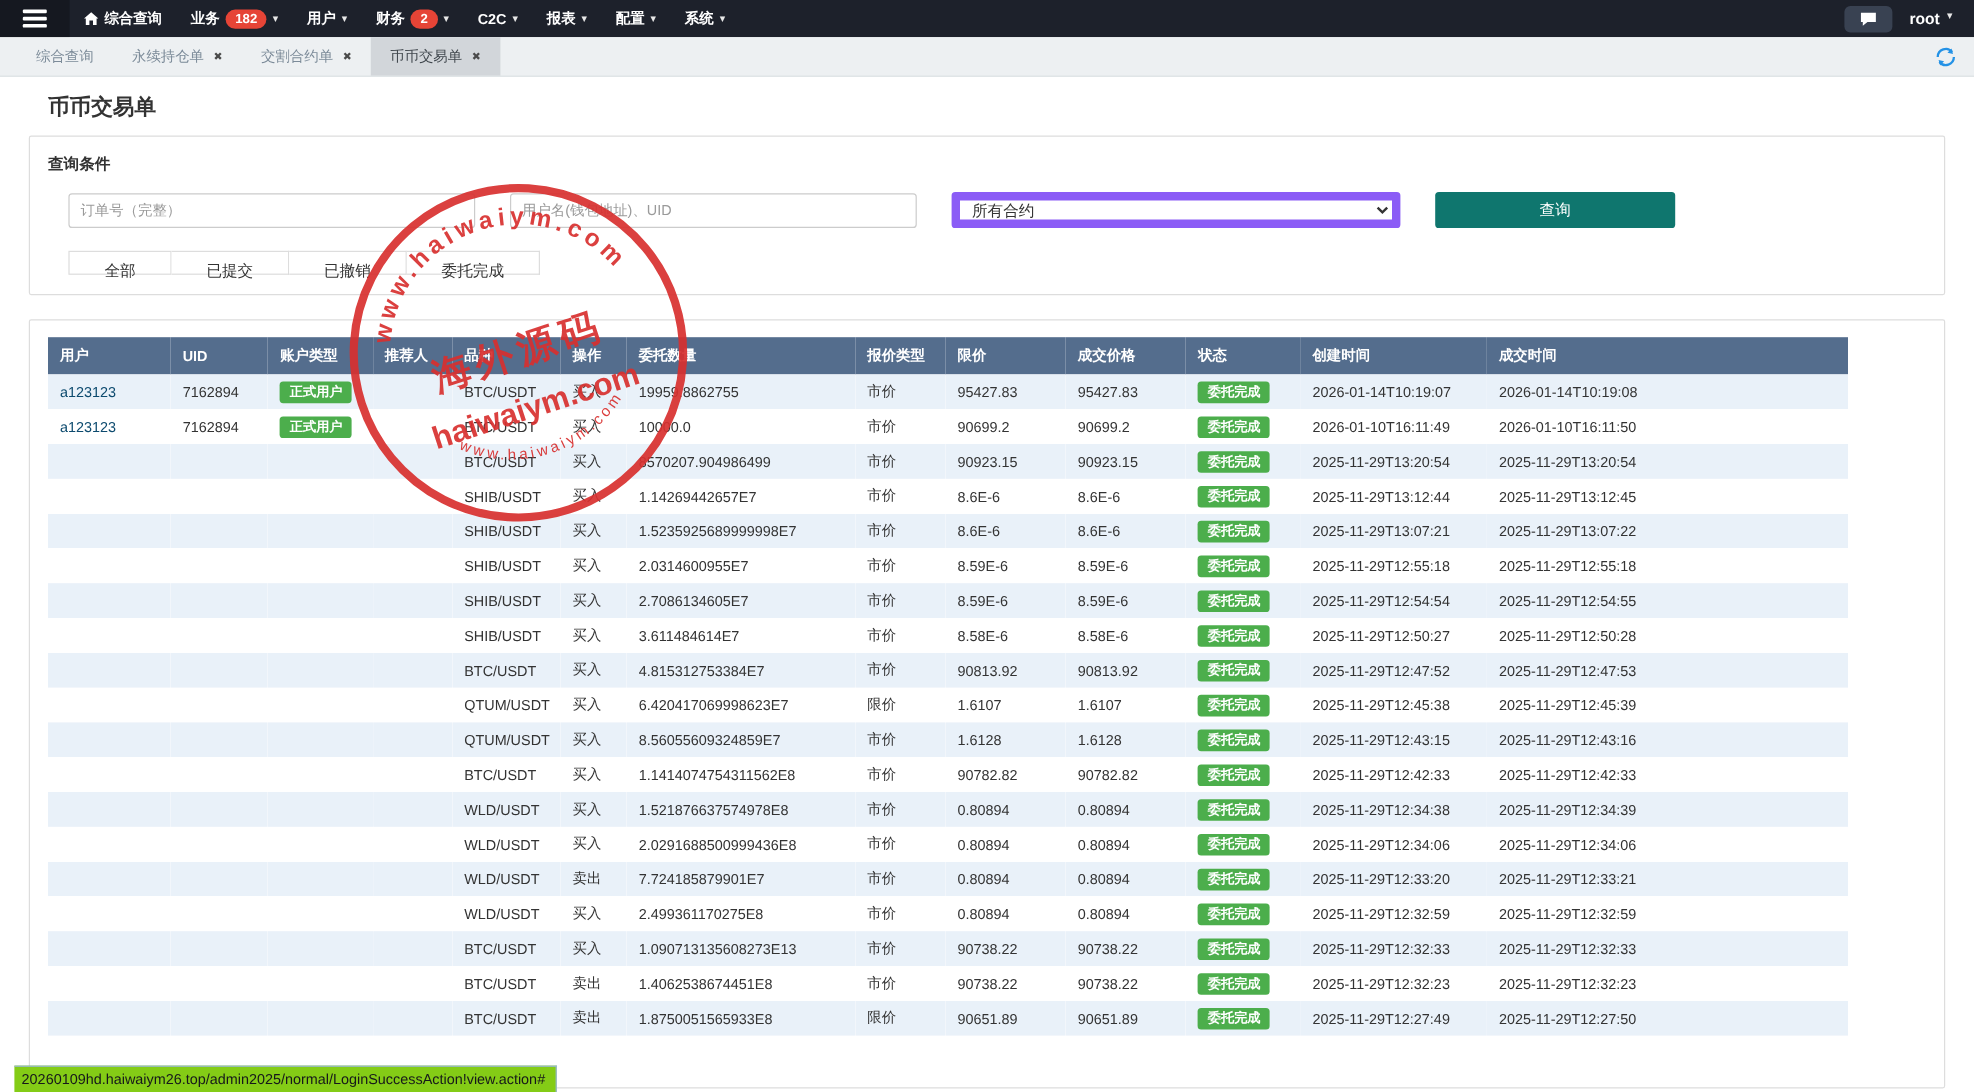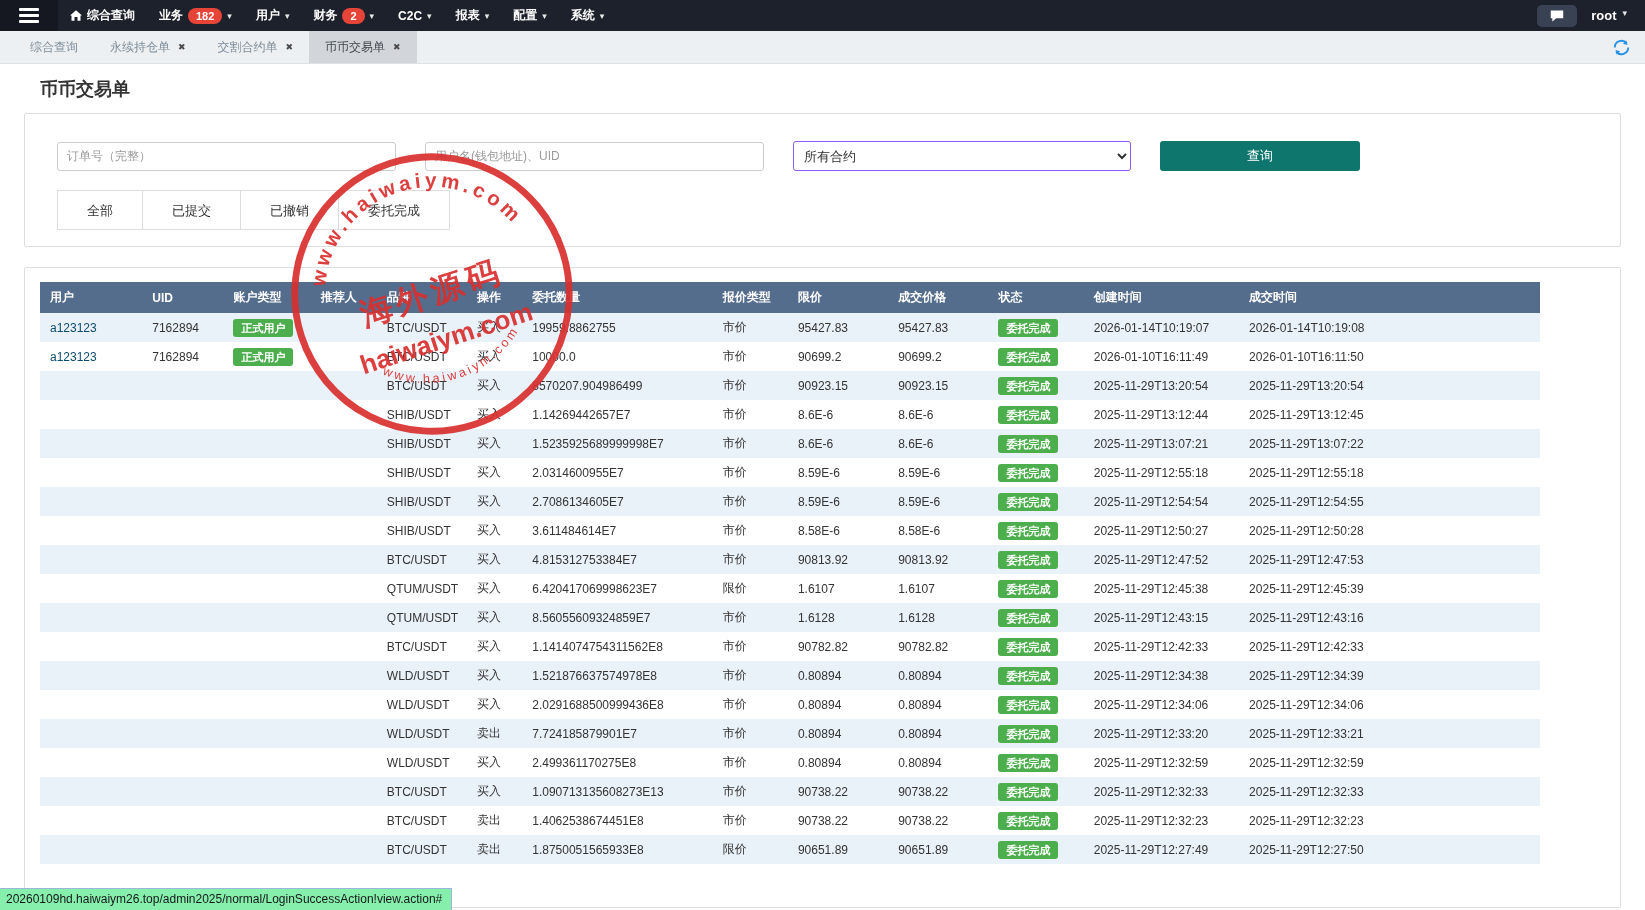--- a/index.html
+++ b/index.html
@@ -28,42 +28,42 @@
   .refresh-btn { position:absolute; right:14px; top:7px; cursor:pointer; }
 
   
   .page-title { font-size:18px; font-weight:bold; color:#333; margin:13px 0 12px 40px; }
   .panel { border:1px solid #ddd; border-radius:2px; margin:0 24px 20px 24px; padding:14px 15px; background:#fff; }
   .panel-title { font-size:13px; font-weight:bold; color:#333; margin-bottom:14px; }
 
   .controls { display:flex; align-items:center; gap:29px; margin-left:17px;margin-top:13px; }
   .text-input { width:339px; height:29px; border:1px solid #ccc; border-radius:3px; padding:0 9px; font-size:12px; color:#333; font-family:inherit; }
   .text-input::placeholder { color:#9a9a9a; }
-  .contract-select { width:338px; height:30px; border:1px solid #8b5cf6; border-radius:3px; font-size:13px; color:#333; padding:0 6px; background:#fff; font-family:inherit; }
+  .contract-select { width:374px; height:30px; border:7px solid #8b5cf6; border-radius:3px; font-size:13px; color:#333; padding:0 6px; background:#fff; font-family:inherit; }
   .search-btn { width:200px; height:30px; background:#0f766e; border:none; border-radius:3px; color:#fff; font-size:13px; cursor:pointer; font-family:inherit; }
 
   .filters { display:flex; margin:19px 0 2px 17px; }
-  .filter { border:1px solid #ddd; border-left:none; background:#fff; color:#333; font-size:13px; padding:0 29px; height:40px; line-height:31px; cursor:pointer; font-family:inherit; white-space:nowrap; }
+  .filter { border:1px solid #ddd; border-left:none; background:#fff; color:#333; font-size:13px; padding:0 29px; height:20px; line-height:31px; cursor:pointer; font-family:inherit; white-space:nowrap; }
   .filter:first-child { border-left:1px solid #ddd; }
 
   
   .results-panel { margin-bottom:0; }
   .results-table { border-collapse:collapse; table-layout:fixed; width:1500px; font-size:12px; }
   .results-table th { background:#546d8d; color:#fff; font-weight:bold; text-align:left; padding:7px 10px; font-size:12px; white-space:nowrap; }
   .results-table td { padding:5px 10px; color:#333; white-space:nowrap; overflow:hidden; height:29px; }
   .results-table tbody tr:nth-child(odd) td { background:#e9f1f9; }
   .results-table tbody tr:nth-child(even) td { background:#fff; }
   .user-link { color:#0c4a6e; text-decoration:none; cursor:pointer;margin-top:21px; }
   .badge-green { background:#4cae4c; color:#fff; border-radius:3px; padding:2px 8px; font-size:11px; font-weight:bold; display:inline-block; line-height:14px; }
 
   
   .watermark { position:absolute; left:286px; top:148px; width:292px; height:292px; pointer-events:none; z-index:50; opacity:0.92; }
 
   
-  .statusbar { position:absolute; left:0; bottom:0; z-index:60; background:#86efac; border:1px solid #9bb6dc; border-left:none; border-bottom:none; font-size:12px; color:#16181b; padding:3px 9px 4px 6px; white-space:nowrap; }
+  .statusbar { position:absolute; left:12px; bottom:0; z-index:60; background:#84cc16; border:1px solid #9bb6dc; border-left:none; border-bottom:none; font-size:12px; color:#16181b; padding:3px 9px 4px 6px; white-space:nowrap; }
 </style>
 </head>
 <body>
 
 <header class="navbar">
   <div class="hamburger">
     <div class="hb-bars">
         <span></span>
         <span></span>
         <span></span>
@@ -172,20 +172,21 @@
       </g>
       <polygon points="18.0,3.0 19.6,8.8 13.8,7.4" fill="#2492e6"></polygon>
       <polygon points="6.0,21.0 4.4,15.2 10.2,16.6" fill="#2492e6"></polygon>
     </svg>
   </div>
 </div>
 
 <h1 class="page-title">币币交易单</h1>
 
 <section class="panel query-panel">
+  <div class="panel-title">查询条件</div>
   <div class="controls">
     <input type="text" class="text-input" placeholder="订单号（完整）" style="">
     <input type="text" class="text-input" placeholder="用户名(钱包地址)、UID" style="">
     <select class="contract-select" id="contract-select"><option>所有合约</option></select>
     <button class="search-btn">查询</button>
   </div>
   <div class="filters" id="filters">
   <button class="filter">全部</button>
 
   <button class="filter">已提交</button>

